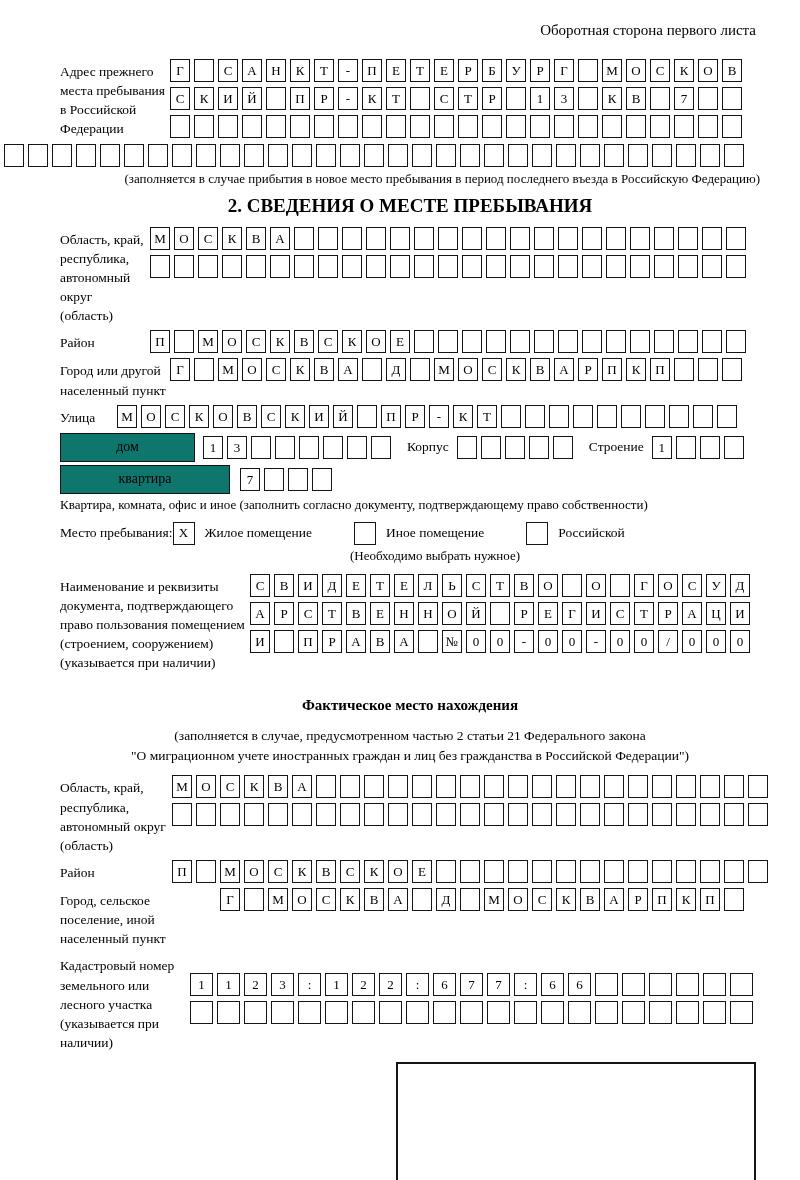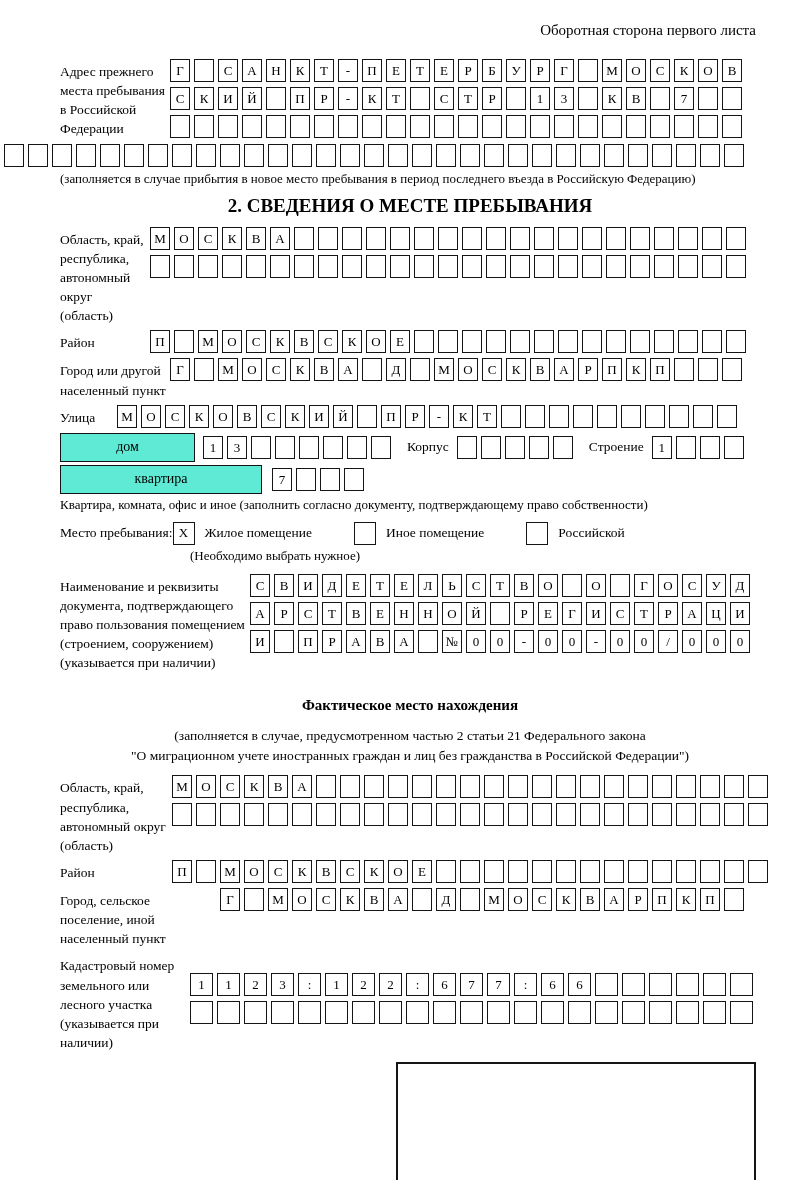--- a/index.html
+++ b/index.html
@@ -27,43 +27,43 @@
   .cell {
     width: 20px; height: 23px; flex: 0 0 auto; background: #fff;
     border: 1.6px solid #151515;
     display: inline-flex; align-items: center; justify-content: center;
     font-size: 13px; line-height: 1;
   }
   .md .cell, .cell.md { width: 23px; }
 
   .full-row { margin-left: -56px; margin-top: 2px; margin-bottom: 4px; }
 
-  .note-center { text-align: left; font-size: 13px; margin: 2px 0 1px; }
+  .note-center { text-align: right; font-size: 13px; margin: 2px 0 1px; }
   .section-title { text-align: center; font-weight: bold; font-size: 19px; margin: 8px 0 10px; }
 
   .inline-row { display: flex; align-items: center; margin-bottom: 3px; }
   .label-box {
-    border: 1.6px solid #151515; height: 29px; background: #5eead4;
+    border: 1.6px solid #151515; height: 29px; background: #0f766e;
     display: flex; align-items: center; justify-content: center;
     font-size: 14px; flex: 0 0 auto;
   }
   .dom-box { width: 135px; margin-right: 8px; }
-  .kv-box  { width: 202px; margin-right: 10px; }
+  .kv-box  { width: 170px; margin-right: 10px; }
   .mid-label { font-size: 13.5px; margin: 0 8px 0 16px; }
   .caption { font-size: 13px; margin: 1px 0 9px; }
 
   .mesto-row { display: flex; align-items: center; margin: 4px 0 3px; font-size: 13.5px; }
   .checkbox {
     width: 22px; height: 23px; border: 1.6px solid #151515; background:#fff;
     display: inline-flex; align-items: center; justify-content: center;
     font-size: 13px; flex: 0 0 auto;
   }
   .mesto-label { }
   .opt-text { margin: 0 42px 0 10px; }
-  .mesto-note { text-align: left; font-size: 13px; margin: 1px 0 10px; padding-right: 240px; padding-left: 130px; }
+  .mesto-note { text-align: right; font-size: 13px; margin: 1px 0 10px; padding-right: 240px; padding-left: 130px; }
 
   .fact-title { text-align: center; font-weight: bold; font-size: 15px; margin: 14px 0 12px; }
   .fact-note { text-align: center; font-size: 13.5px; line-height: 1.55; margin-bottom: 8px; }
 
   .footer { margin-left: 330px; width: 372px; margin-top: 10px; }
   .stamp-box { width: 360px; height: 175px; border: 2px solid #151515; margin: 0 auto 6px; background: #fff; }
 
   .mb8 { margin-bottom: 24px; }
   .mt20 { margin-top: 20px; }
 </style>

